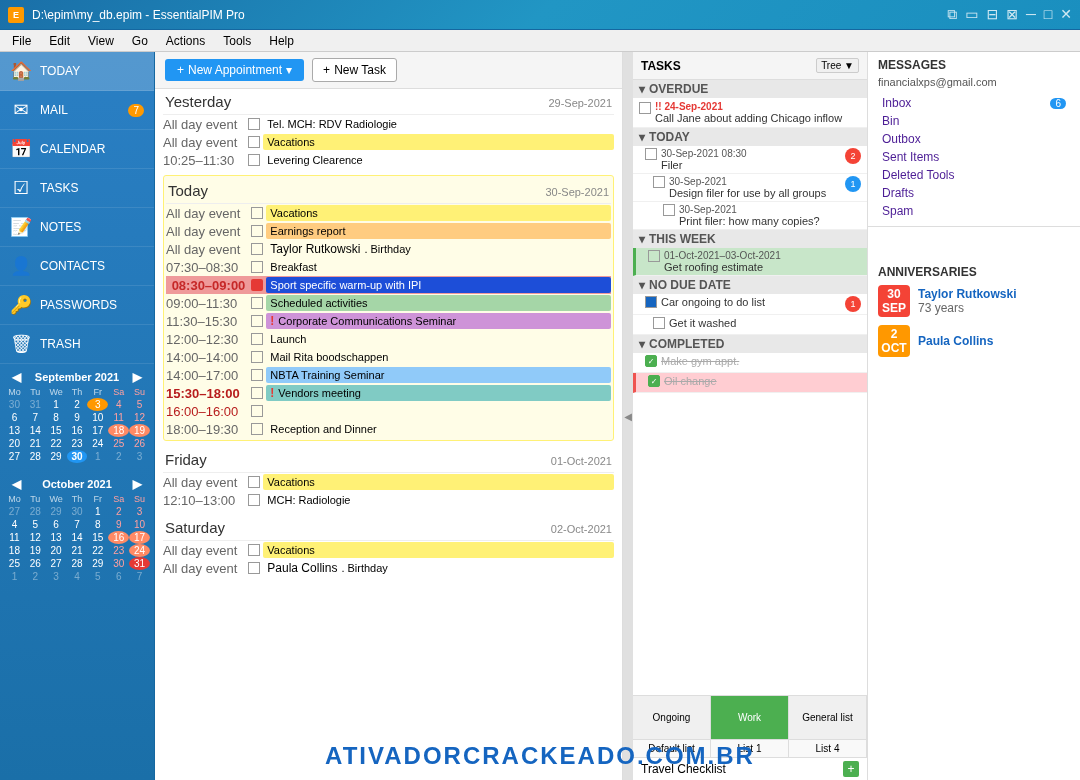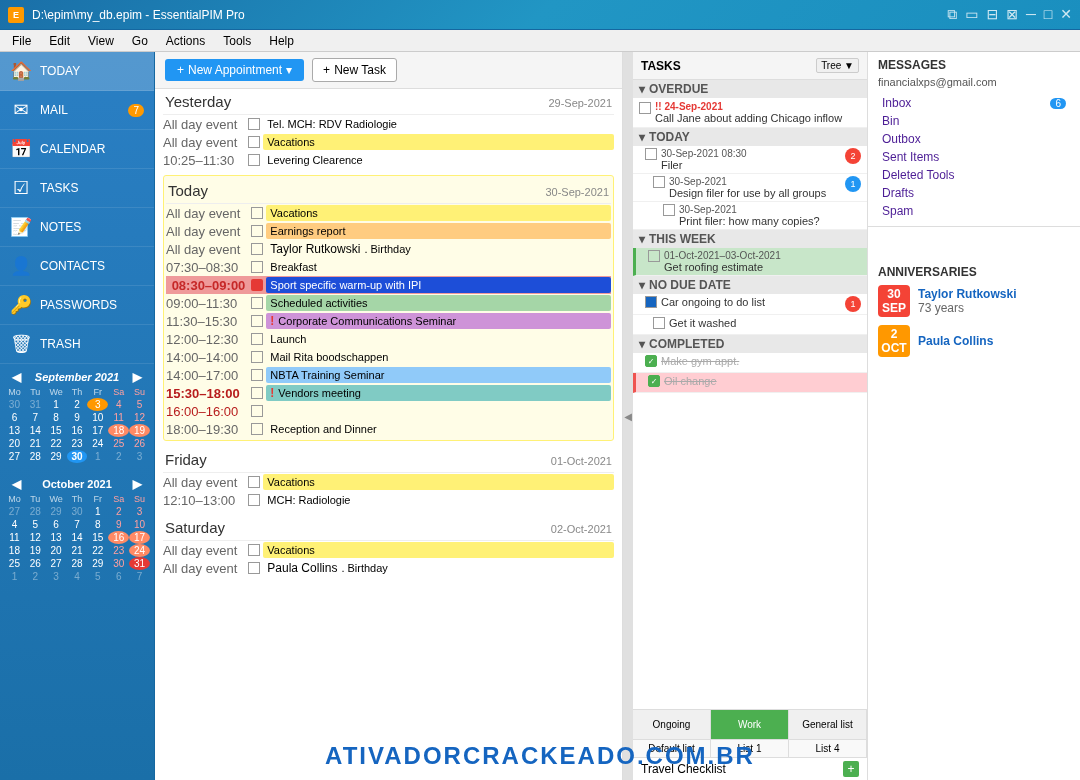--- a/index.html
+++ b/index.html
@@ -94,21 +94,21 @@
     .task-text { font-size: 11px; color: #333; flex: 1; }
     .task-indent { padding-left: 20px; }
     .task-indent2 { padding-left: 30px; }
     .task-bar-green { background: #c8e6c9; border-left: 3px solid #4caf50; }
     .task-bar-red { background: #ffcdd2; border-left: 3px solid #ef5350; }
     .task-checked { text-decoration: line-through; color: #aaa; }
     .task-badge { background: #f44336; color: white; border-radius: 50%; width: 16px; height: 16px; display: flex; align-items: center; justify-content: center; font-size: 9px; margin-left: auto; }
     .task-badge-blue { background: #2196F3; color: white; border-radius: 50%; width: 16px; height: 16px; display: flex; align-items: center; justify-content: center; font-size: 9px; margin-left: auto; }
     .tasks-footer { border-top: 1px solid #ddd; }
     .tasks-tabs { display: flex; }
-    .tasks-tab { flex: 1; padding: 9px 4px; text-align: center; font-size: 10px; cursor: pointer; border-right: 1px solid #ddd; background: #f0f0f0; }
+    .tasks-tab { flex: 1; padding: 16px 4px; text-align: center; font-size: 10px; cursor: pointer; border-right: 1px solid #ddd; background: #f0f0f0; }
     .tasks-tab.active { background: #4caf50; color: white; }
     .tasks-footer-row2 { display: flex; }
     .tasks-footer-item { flex: 1; padding: 3px 4px; text-align: center; font-size: 10px; cursor: pointer; border-right: 1px solid #ddd; border-top: 1px solid #ddd; background: #f9f9f9; }
     .travel-checklist { padding: 3px 8px; font-size: 11px; display: flex; justify-content: space-between; align-items: center; border-top: 1px solid #ddd; }
     .add-btn { background: #4caf50; color: white; border: none; width: 16px; height: 16px; border-radius: 2px; cursor: pointer; font-size: 12px; display: flex; align-items: center; justify-content: center; }
 
     
     .messages-panel { flex: 1; background: white; display: flex; flex-direction: column; }
     .messages-section { padding: 6px 10px; border-bottom: 1px solid #ddd; }
     .messages-title { font-weight: bold; font-size: 12px; color: #333; margin-bottom: 4px; }
@@ -200,21 +200,21 @@
       <span>PASSWORDS</span>
     </div>
     <div class="nav-item">
       <span class="nav-icon">🗑</span>
       <span>TRASH</span>
     </div>
 
     <div class="mini-calendar">
       <div class="cal-header">
         <span class="cal-nav">◀</span>
-        <span style="font-size:11px;font-style:italic;">September 2021</span>
+        <span style="font-size:11px;">September 2021</span>
         <span class="cal-nav">▶</span>
       </div>
       <div class="cal-grid">
         <div class="cal-day-header">Mo</div>
         <div class="cal-day-header">Tu</div>
         <div class="cal-day-header">We</div>
         <div class="cal-day-header">Th</div>
         <div class="cal-day-header">Fr</div>
         <div class="cal-day-header" style="color:#ffa0a0">Sa</div>
         <div class="cal-day-header" style="color:#ffa0a0">Su</div>

